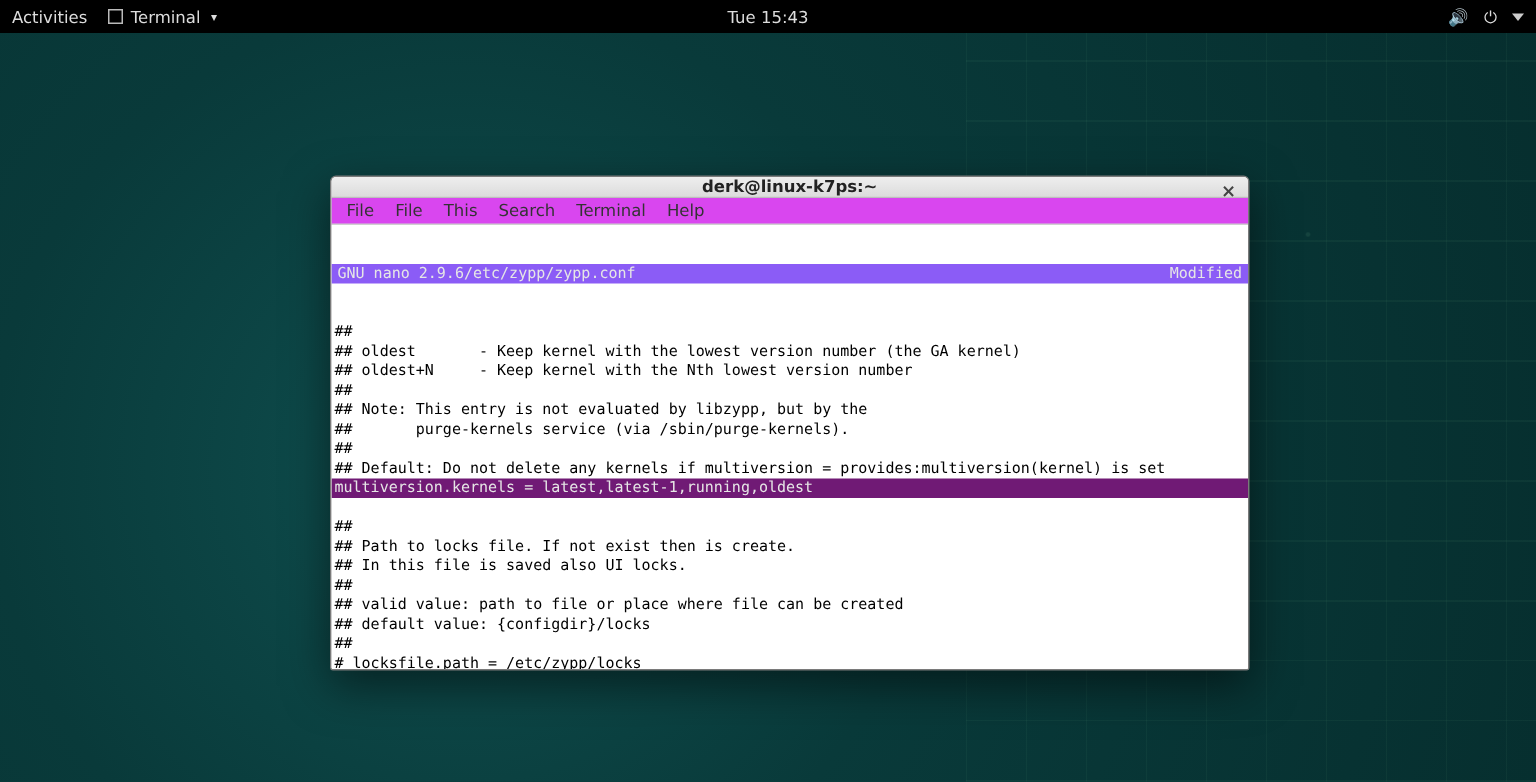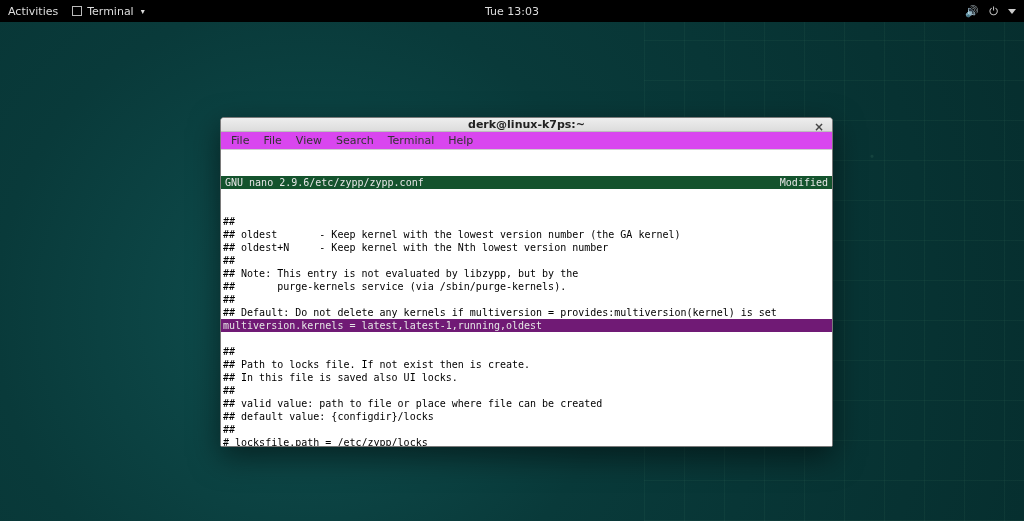--- a/index.html
+++ b/index.html
@@ -64,21 +64,21 @@
   .menubar span { padding: 2px 6px; cursor: pointer; }
 
   .term {
     flex: 1; background: #ffffff; color: #000;
     font-family: "DejaVu Sans Mono","Liberation Mono",monospace;
     font-size: 10px; line-height: 13px;
     padding: 0; position: relative;
     white-space: pre;
   }
   .status {
-    background: #14532d; color: #e6e6e6;
+    background: #8b5cf6; color: #e6e6e6;
     display: flex; padding: 0 4px; height: 13px; align-items: center;
   }
   .status .left { flex: 0 0 auto; }
   .status .mid { flex: 1; }
   .status .right { flex: 0 0 auto; }
   .body { padding: 0 4px 0 2px; }
   .body div { min-height: 13px; }
   .hl { background: #701a75; color: #e6e6e6; display: block; margin: 0 -4px 0 -2px; padding: 0 4px 0 2px; }
 </style>
 </head>
@@ -90,37 +90,37 @@
 
 <div class="topbar">
   <div class="left">
     <span>Activities</span>
     <span class="app">
       <span class="app-icon"></span>
       <span>Terminal</span>
       <span class="caret">▾</span>
     </span>
   </div>
-  <div class="center">Tue 13:03</div>
+  <div class="center">Tue 15:43</div>
   <div class="right">
     <span>🔊</span>
     <span>⏻</span>
     <span class="tri-down"></span>
   </div>
 </div>
 
 <div class="window">
   <div class="titlebar">
     <span>derk@linux-k7ps:~</span>
     <span class="close">×</span>
   </div>
   <div class="menubar">
     <span>File</span>
     <span>File</span>
-    <span>View</span>
+    <span>This</span>
     <span>Search</span>
     <span>Terminal</span>
     <span>Help</span>
   </div>
 
   <div class="term">
     <div class="status">
       <span class="left">GNU nano 2.9.6</span>
       <span class="mid">/etc/zypp/zypp.conf</span>
       <span class="right">Modified</span>

